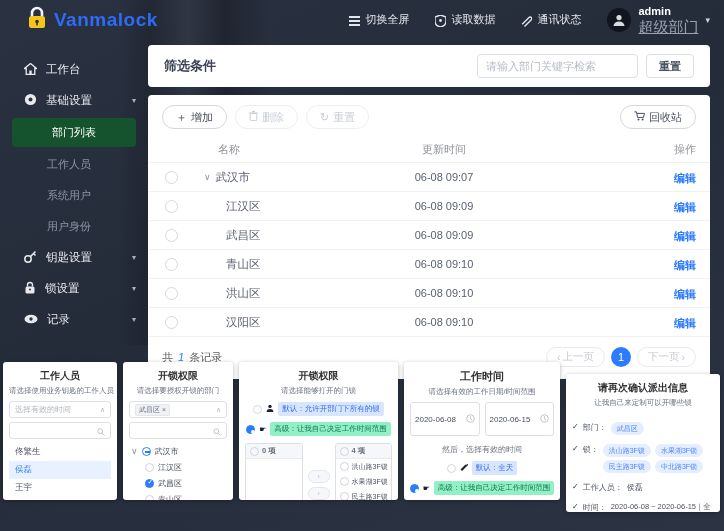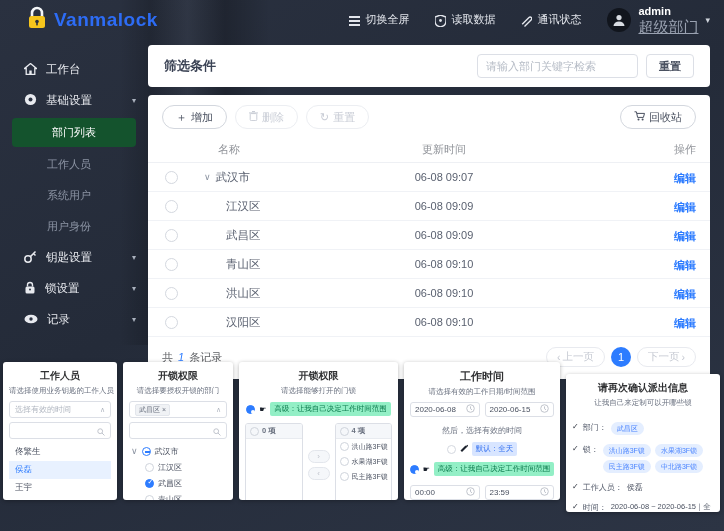--- a/index.html
+++ b/index.html
@@ -99,21 +99,21 @@
   .hl { font-size:7.5px; padding:2px 4px; border-radius:2px; white-space:nowrap; }
   .hl.blue { background:#d8e5ff; color:#2f6df0; }
   .hl.green { background:#93efc6; color:#0b7a4c; }
   .transfer { display:flex; align-items:center; gap:5px; margin-top:7px; justify-content:center; }
   .tpanel { width:62px; height:84px; border:1px solid #dcdfe6; border-radius:3px; background:#fff; overflow:hidden; }
   .tpanel-h { background:#f5f7fa; border-bottom:1px solid #e8ebf0; height:15px; display:flex; align-items:center; gap:3px; padding:0 4px; font-size:7.5px; color:#6b7280;font-weight:bold; }
   .titem { display:flex; align-items:center; gap:3px; padding:2.5px 4px; font-size:7px; color:#4a5160; white-space:nowrap; }
   .tbtns { display:flex; flex-direction:column; gap:4px; }
   .tbtn { width:22px; height:13px; border:1px solid #e3e6ec; background:#f5f7fa; color:#c0c4cc; border-radius:7px; font-size:8px; line-height:11px; text-align:center; cursor:default; }
   .dt-row { display:flex; gap:5px; margin-top:5px; }
-  .dt-input { flex:1; height:15px; border:1px solid #dcdfe6; border-radius:3px; display:flex; align-items:center; padding:0 4px; font-size:8px; color:#4a5160; }
+  .dt-input { flex:1; height:34px; border:1px solid #dcdfe6; border-radius:3px; display:flex; align-items:center; padding:0 4px; font-size:8px; color:#4a5160; }
   .dt-input .clock { margin-left:auto; }
   .mid-text { font-size:8px; color:#6b7280; text-align:center; margin-top:8px; }
   .conf-row { display:flex; align-items:flex-start; gap:4px; margin-top:9px; font-size:8px; color:#5a6170; }
   .conf-check { color:#2b313d; font-size:8px; font-weight:bold; }
   .conf-label { white-space:nowrap; }
   .tagwrap { display:flex; flex-wrap:wrap; gap:3px 4px; }
   .btag { background:#e4eeff; color:#4a84ff; font-size:7px; padding:1.5px 6px; border-radius:8px; white-space:nowrap; }
   .conf-val { color:#4a5160; }
 </style>
 </head>
@@ -425,20 +425,28 @@
           <span>青山区</span>
         </div>
 
       </div>
     </div>
 
     <div class="bcard c3">
       <div class="bc-title">开锁权限</div>
       <div class="bc-sub">请选择能够打开的门锁</div>
       <div class="ropt">
+        <span class="radio" style="width:9px;height:9px"></span>
+        <span class="r-ic"><svg width="8" height="8" viewBox="0 0 8 8">
+              <circle cx="4" cy="2.4" r="1.7" fill="#1c222d"></circle>
+              <path d="M0.6 8 a3.4 3 0 0 1 6.8 0 Z" fill="#1c222d"></path>
+            </svg></span>
+        <span class="hl blue">默认：允许开部门下所有的锁</span>
+      </div>
+      <div class="ropt">
         <span class="radio checked" style="width:9px;height:9px"></span>
         <span class="r-ic">☛</span>
         <span class="hl green">高级：让我自己决定工作时间范围</span>
       </div>
       <div class="transfer">
         <div class="tpanel">
           <div class="tpanel-h">
               <span class="cbx"></span>
               <span>0 项</span>
             </div>

